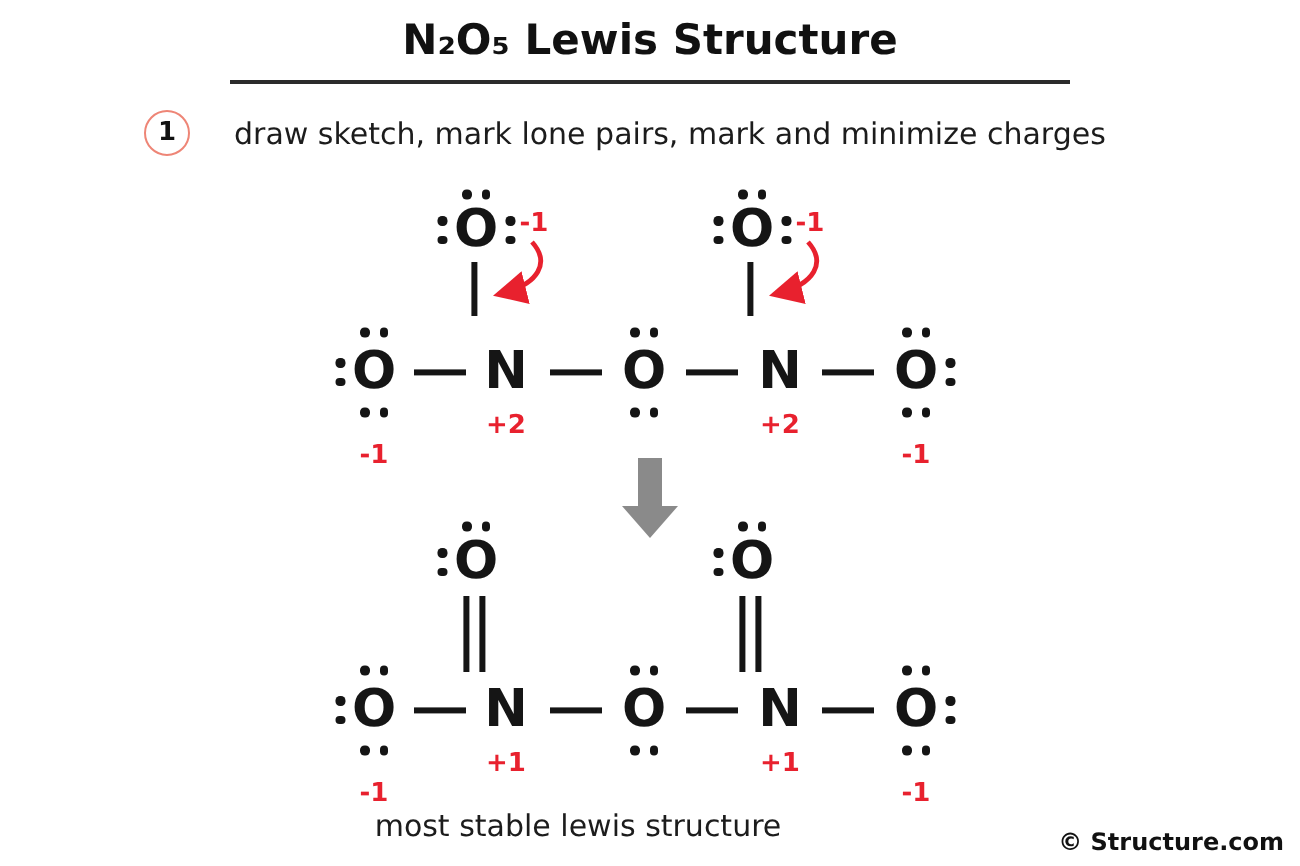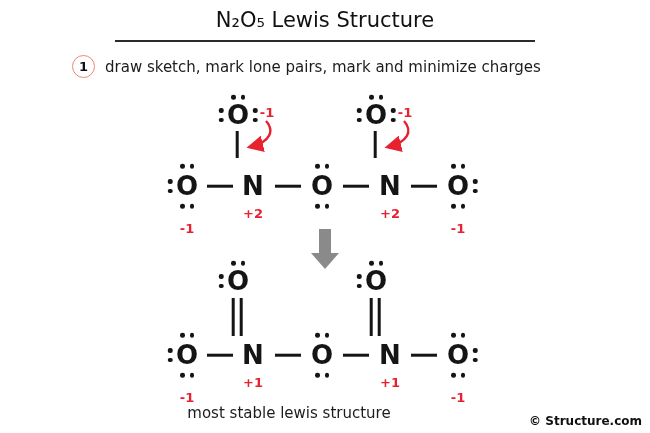--- a/index.html
+++ b/index.html
@@ -4,29 +4,29 @@
 <style>
   * { margin:0; padding:0; box-sizing:border-box; }
   body { background:#ffffff; }
   .canvas {
     position:relative; width:650px; height:433px; background:#ffffff;
     font-family:"DejaVu Sans", sans-serif; overflow:hidden; color:#161616;
   }
   .abs { position:absolute; }
 
   
-  .title { top:8px; left:0; width:650px; text-align:center; font-size:21px; font-weight:normal; color:#111; }
+  .title { top:8px; left:0; width:650px; text-align:center; font-size:21px; font-weight:bold; color:#111; }
   .title-rule { top:40px; left:115px; width:420px; height:2px; background:#2b2b2b; }
   .step { top:55px; left:72px; display:flex; align-items:center; gap:10px; }
   .step-circle {
     width:23px; height:23px; border:1.5px solid #ee8576; border-radius:50%;
     display:flex; align-items:center; justify-content:center;
     font-size:13px; font-weight:600; color:#111;
   }
-  .step-text { font-size:15px; color:#1c1c1c; }
+  .step-text { font-size:15px; color:#1c1c1c;margin-left:12px; }
 
   
   .atom { font-size:26px; font-weight:bold; line-height:1; color:#151515; transform:translate(-50%,-50%); }
   .dots { display:flex; gap:5px; transform:translate(-50%,-50%); }
   .dots.v { flex-direction:column; }
   .dot { width:4.5px; height:4.5px; border-radius:50%; background:#151515; display:block; }
   .bond-h { height:2.6px; background:#151515; transform:translateY(-50%); }
   .bond-v { width:2.6px; background:#151515; transform:translateX(-50%); }
   .charge { font-size:13px; font-weight:bold; color:#e8212e; transform:translate(-50%,-50%); white-space:nowrap; }
 

